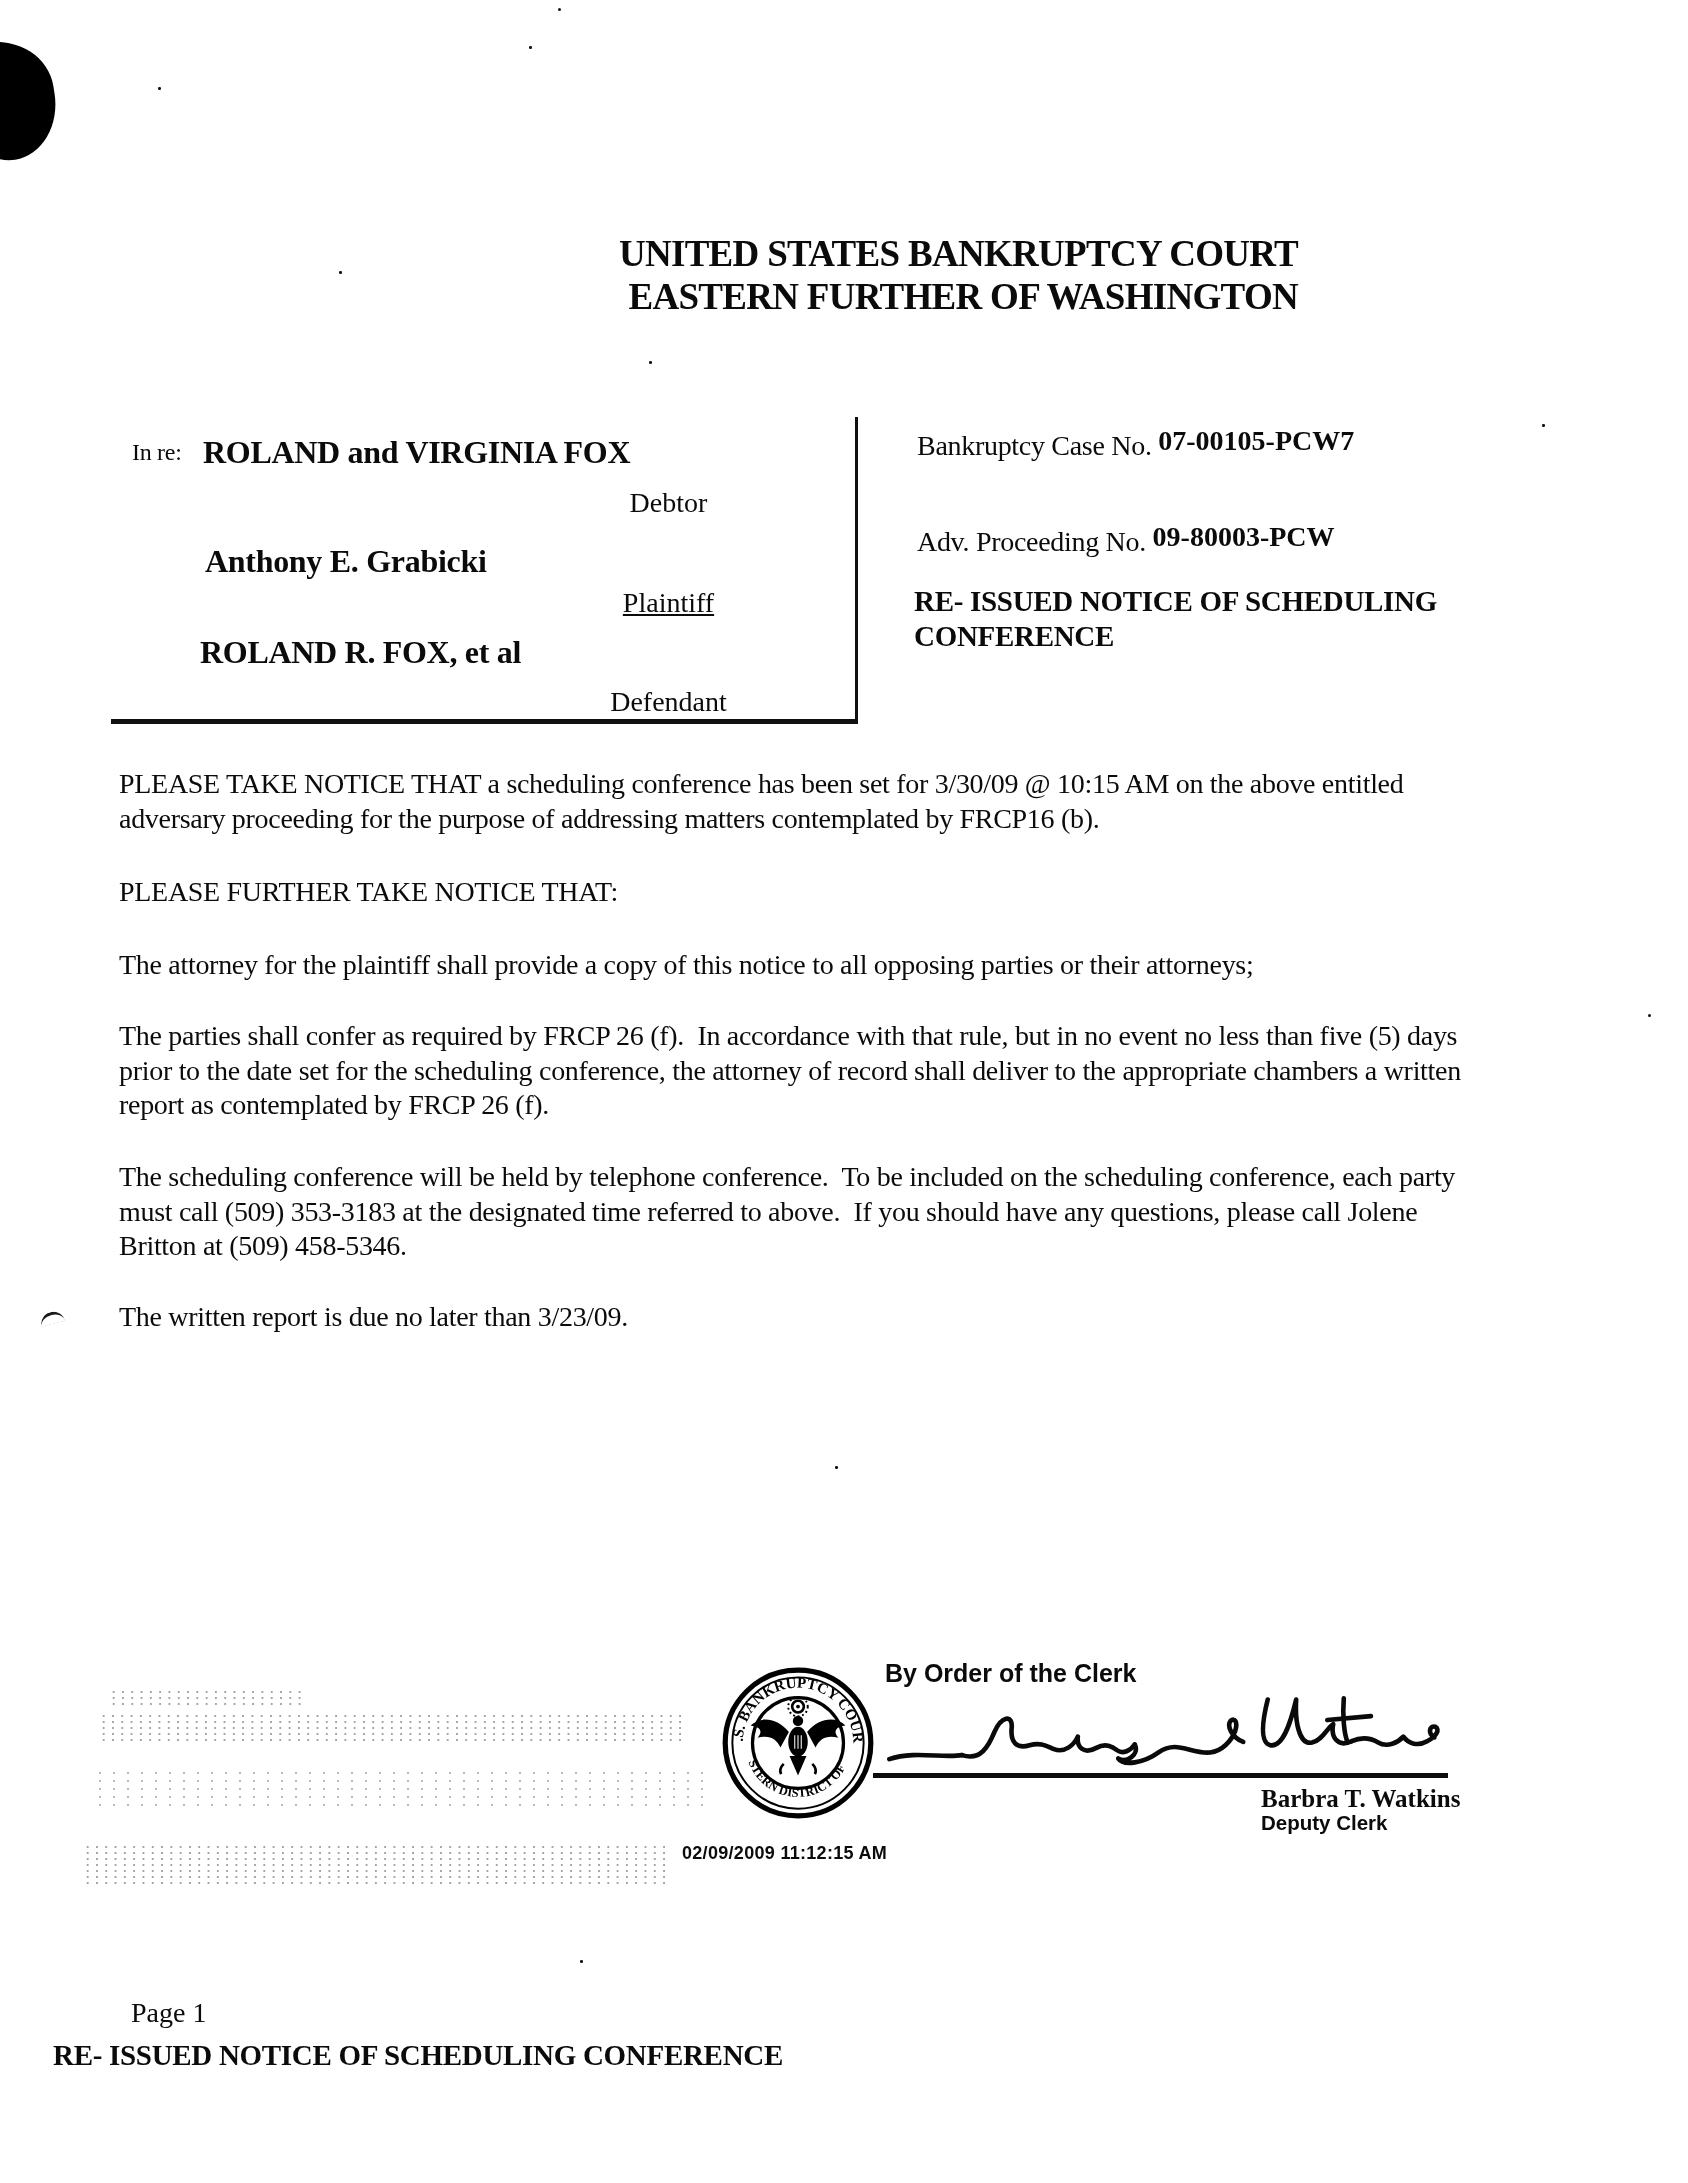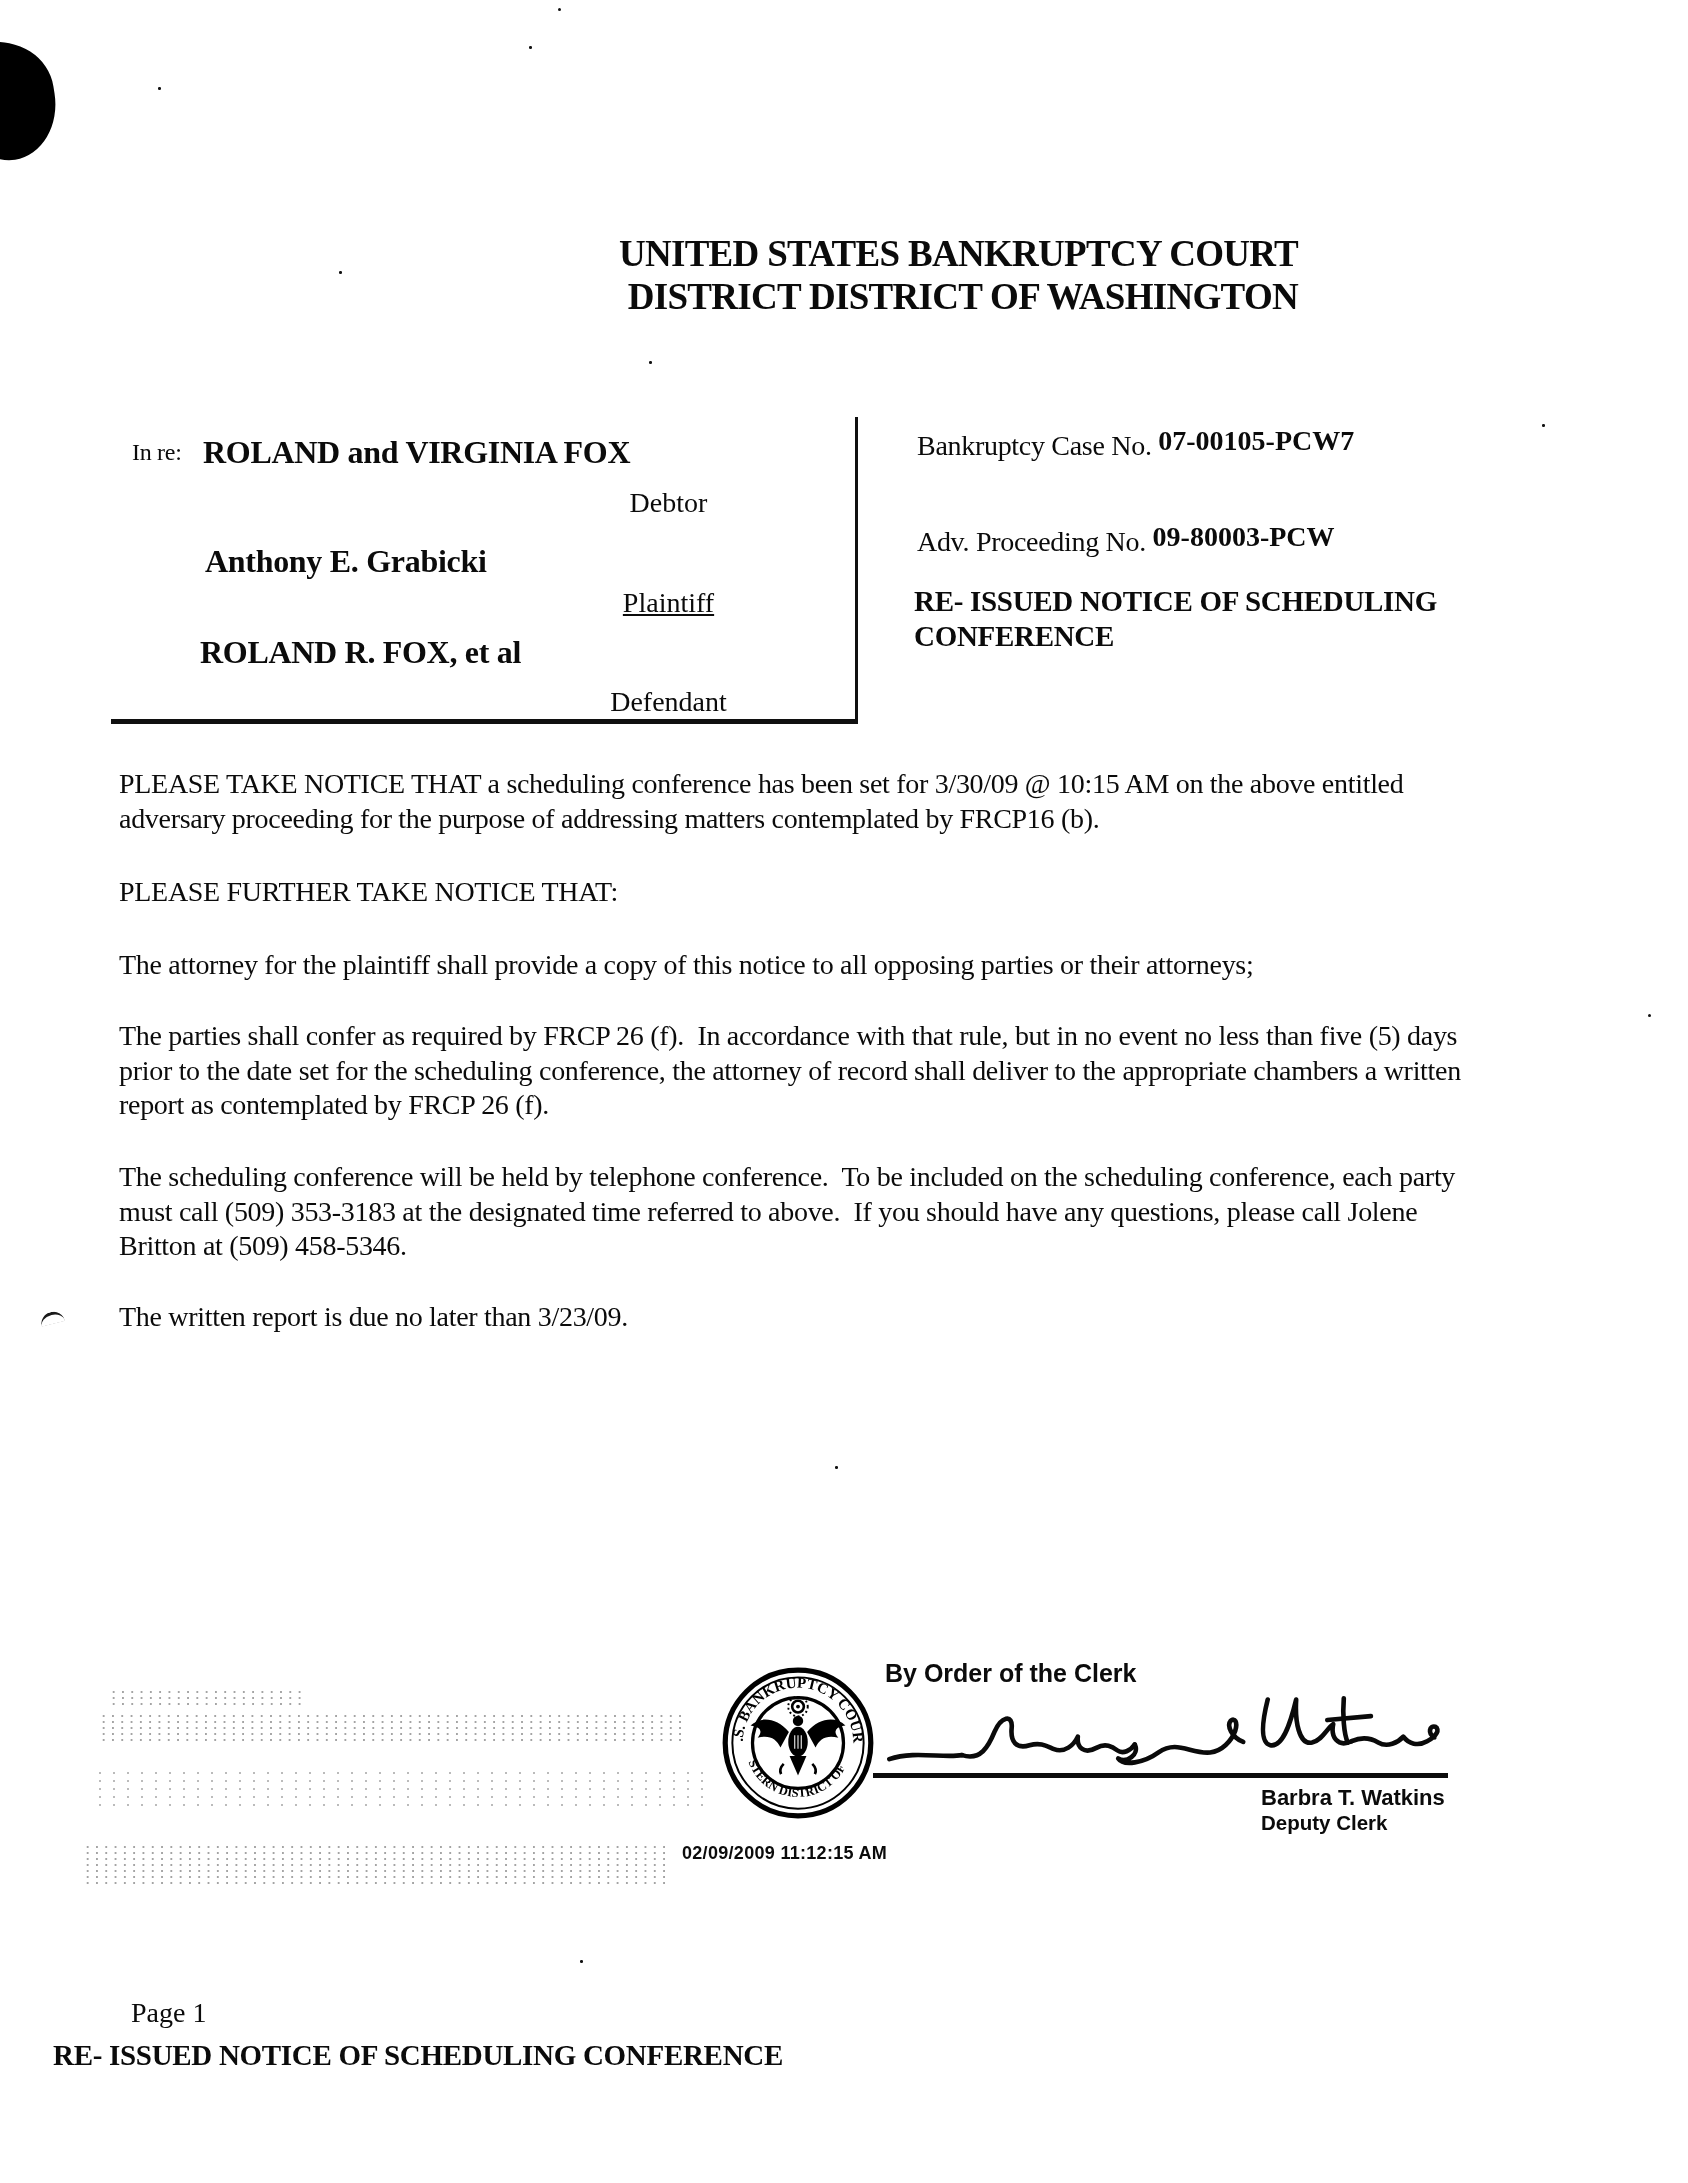--- a/index.html
+++ b/index.html
@@ -53,21 +53,21 @@
   .p1{top:767px;}
   .p2{top:875px;}
   .p3{top:948px;}
   .p4{top:1019px;}
   .p5{top:1160px;}
   .p6{top:1300px;}
 
   
   .by-order{left:885px;top:1659px;font-size:25px;font-weight:bold;}
   .sig-line{left:873px;top:1773px;width:575px;height:4.6px;background:#0c0c0c;}
-  .signer-name{left:1261px;top:1785px;font-size:22px;font-weight:bold;}
+  .signer-name{left:1261px;top:1785px;font-size:25px;font-weight:bold;font-family:Liberation Serif, serif;}
   .signer-title{left:1261px;top:1811px;font-size:20.5px;font-weight:bold;}
   .stamp-time{left:682px;top:1843px;font-size:18px;font-weight:bold;letter-spacing:0.3px;}
   .seal{left:720px;top:1665px;width:156px;height:156px;}
   .signature-svg{left:880px;top:1681px;width:569px;height:96px;}
 
   
   .page-num{left:131px;top:1997px;font-size:28px;}
   .footer-title{left:53px;top:2039px;font-size:29px;font-weight:bold;letter-spacing:-0.3px;}
 
   
@@ -91,21 +91,21 @@
 </style>
 </head>
 <body>
 
 <div class="page">
 
   <div class="abs corner-blob"></div>
 
   <div class="abs court-title">
     <div>UNITED STATES BANKRUPTCY COURT</div>
-    <div>DISTRICT DISTRICT OF WASHINGTON</div>
+    <div>EASTERN FURTHER OF WASHINGTON</div>
   </div>
 
   <div class="abs inre">In re:</div>
   <div class="abs party-name debtor-name">ROLAND and VIRGINIA FOX</div>
   <div class="abs party-label lbl-debtor">Debtor</div>
   <div class="abs party-name plaintiff-name">Anthony E. Grabicki</div>
   <div class="abs party-label lbl-plaintiff">Plaintiff</div>
   <div class="abs party-name defendant-name">ROLAND R. FOX, et al</div>
   <div class="abs party-label lbl-defendant">Defendant</div>
   <div class="abs caption-vline"></div>

